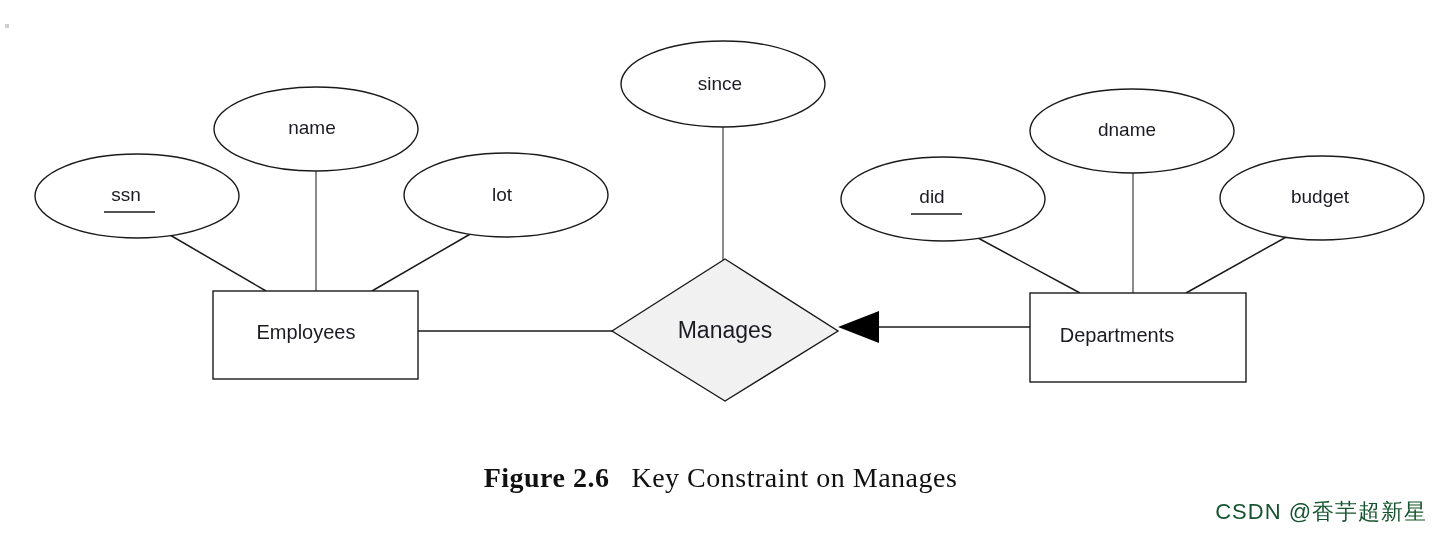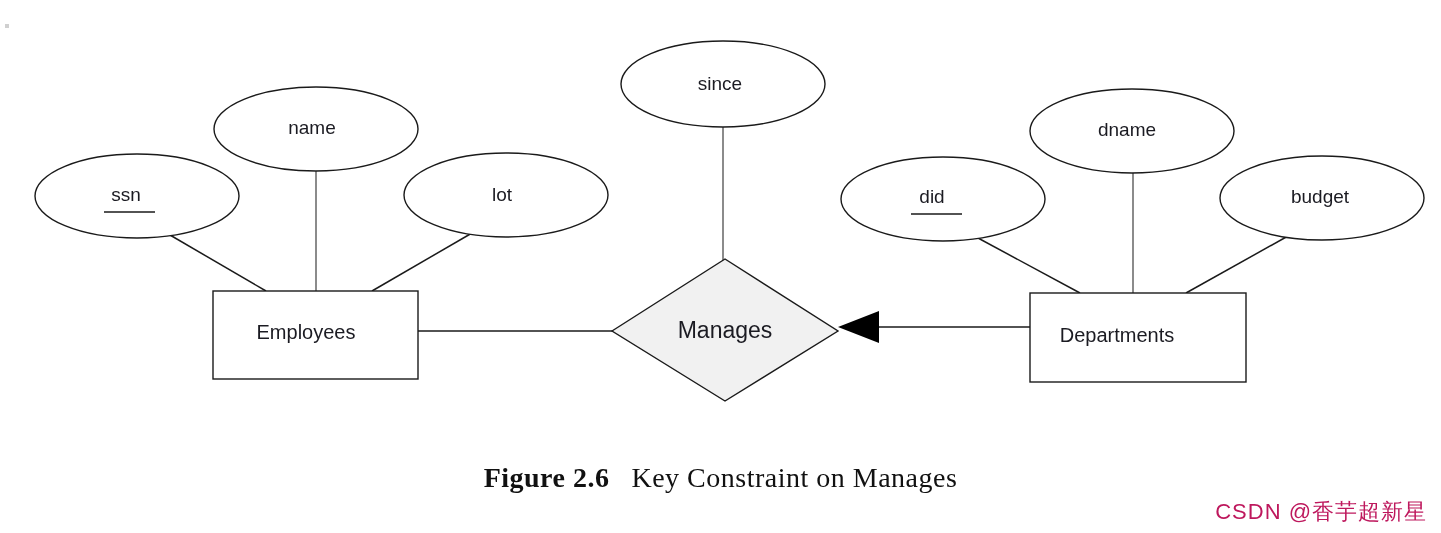--- a/index.html
+++ b/index.html
@@ -104,21 +104,21 @@
   }
   .caption-title {
     font-weight: normal;
   }
   .watermark {
     position: absolute;
     right: 14px;
     bottom: 6px;
     font-family: "Liberation Sans", sans-serif;
     font-size: 22px;
-    color: #be185d;
+    color: #14532d;
     letter-spacing: 1px;
     user-select: none;
     pointer-events: none;
     white-space: pre;
   }
   .corner-dot {
     position: absolute;
     left: 5px;
     top: 24px;
     width: 4px;

